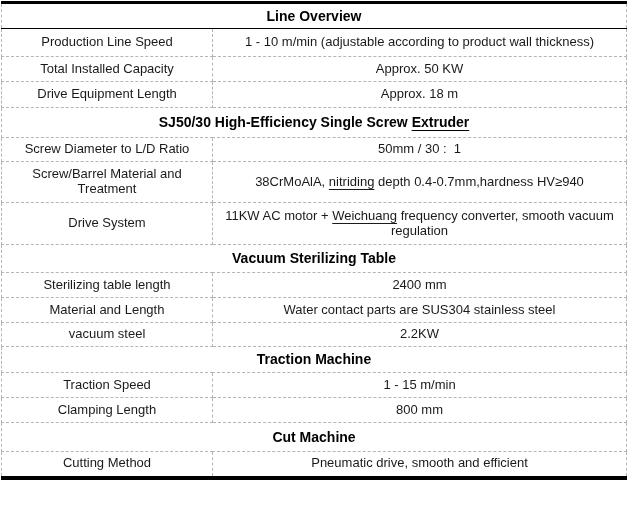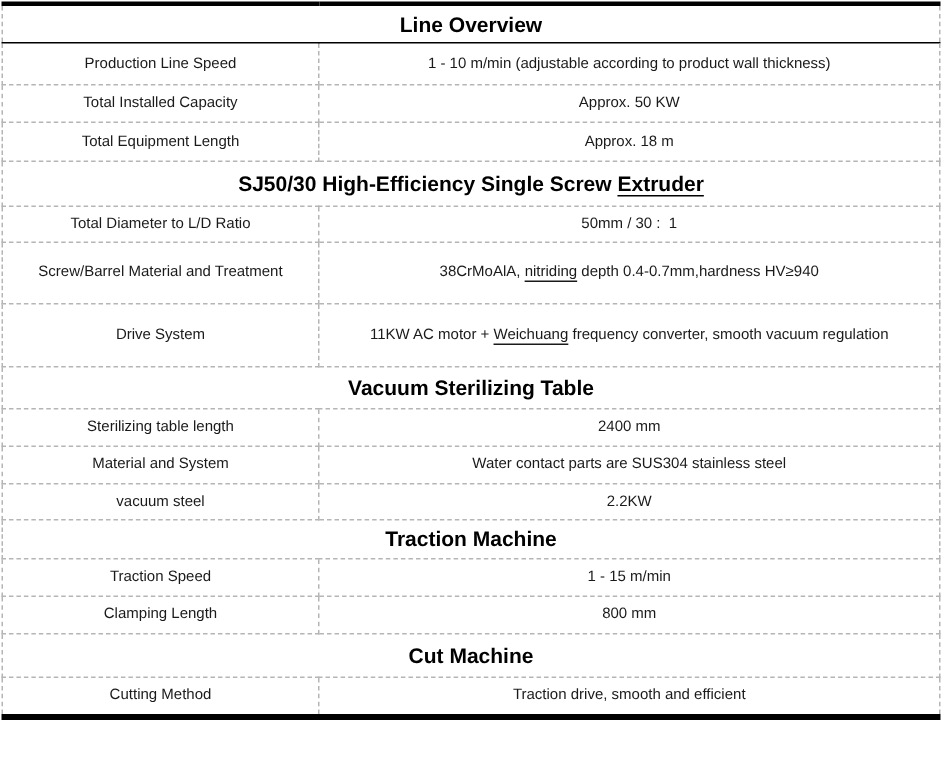--- a/index.html
+++ b/index.html
@@ -20,21 +20,21 @@
     width: 626px;
     table-layout: fixed;
     border-top: 3px solid #000000;
     border-bottom: 4px solid #000000;
   }
   col.c1 { width: 211px; }
   td {
     border: 1px dashed #b5b5b5;
     text-align: center;
     vertical-align: middle;
-    font-size: 10px;
+    font-size: 13px;
     line-height: 1.15;
     padding: 2px 6px;
     overflow: hidden;
   }
   td.section-cell {
     font-weight: bold;
     font-size: 14px;
     color: #000000;
   }
   tr.top-header td {
@@ -74,49 +74,49 @@
     </tr>
     <tr class="h28">
       <td class="label-cell">Production Line Speed</td>
       <td class="value-cell">1 - 10 m/min (adjustable according to product wall thickness)</td>
     </tr>
     <tr class="h25">
       <td class="label-cell">Total Installed Capacity</td>
       <td class="value-cell">Approx. 50 KW</td>
     </tr>
     <tr class="h26">
-      <td class="label-cell">Total Equipment Length</td>
+      <td class="label-cell">Drive Equipment Length</td>
       <td class="value-cell">Approx. 18 m</td>
     </tr>
 
     <tr class="h30">
       <td colspan="2" class="section-cell"><span>SJ50/30 High-Efficiency Single Screw </span><span class="misspelled">Extruder</span></td>
     </tr>
     <tr class="h24">
-      <td class="label-cell">Total Diameter to L/D Ratio</td>
+      <td class="label-cell">Screw Diameter to L/D Ratio</td>
       <td class="value-cell">50mm / 30 :  1</td>
     </tr>
     <tr class="h41">
       <td class="label-cell">Screw/Barrel Material and Treatment</td>
       <td class="value-cell"><span>38CrMoAlA, </span><span class="misspelled">nitriding</span><span> depth 0.4-0.7mm,hardness HV≥940</span></td>
     </tr>
     <tr class="h42">
       <td class="label-cell">Drive System</td>
       <td class="value-cell"><span>11KW AC motor + </span><span class="misspelled">Weichuang</span><span> frequency converter, smooth vacuum regulation</span></td>
     </tr>
 
     <tr class="h28">
       <td colspan="2" class="section-cell">Vacuum Sterilizing Table</td>
     </tr>
     <tr class="h25">
       <td class="label-cell">Sterilizing table length</td>
       <td class="value-cell">2400 mm</td>
     </tr>
     <tr class="h25">
-      <td class="label-cell">Material and System</td>
+      <td class="label-cell">Material and Length</td>
       <td class="value-cell">Water contact parts are SUS304 stainless steel</td>
     </tr>
     <tr class="h24">
       <td class="label-cell">vacuum steel</td>
       <td class="value-cell">2.2KW</td>
     </tr>
 
     <tr class="h26">
       <td colspan="2" class="section-cell">Traction Machine</td>
     </tr>
@@ -127,18 +127,18 @@
     <tr class="h25">
       <td class="label-cell">Clamping Length</td>
       <td class="value-cell">800 mm</td>
     </tr>
 
     <tr class="h29">
       <td colspan="2" class="section-cell">Cut Machine</td>
     </tr>
     <tr class="h26">
       <td class="label-cell">Cutting Method</td>
-      <td class="value-cell">Traction drive, smooth and efficient</td>
+      <td class="value-cell">Pneumatic drive, smooth and efficient</td>
     </tr>
 
   </tbody>
     </table>
 </div>
 
 </body></html>

